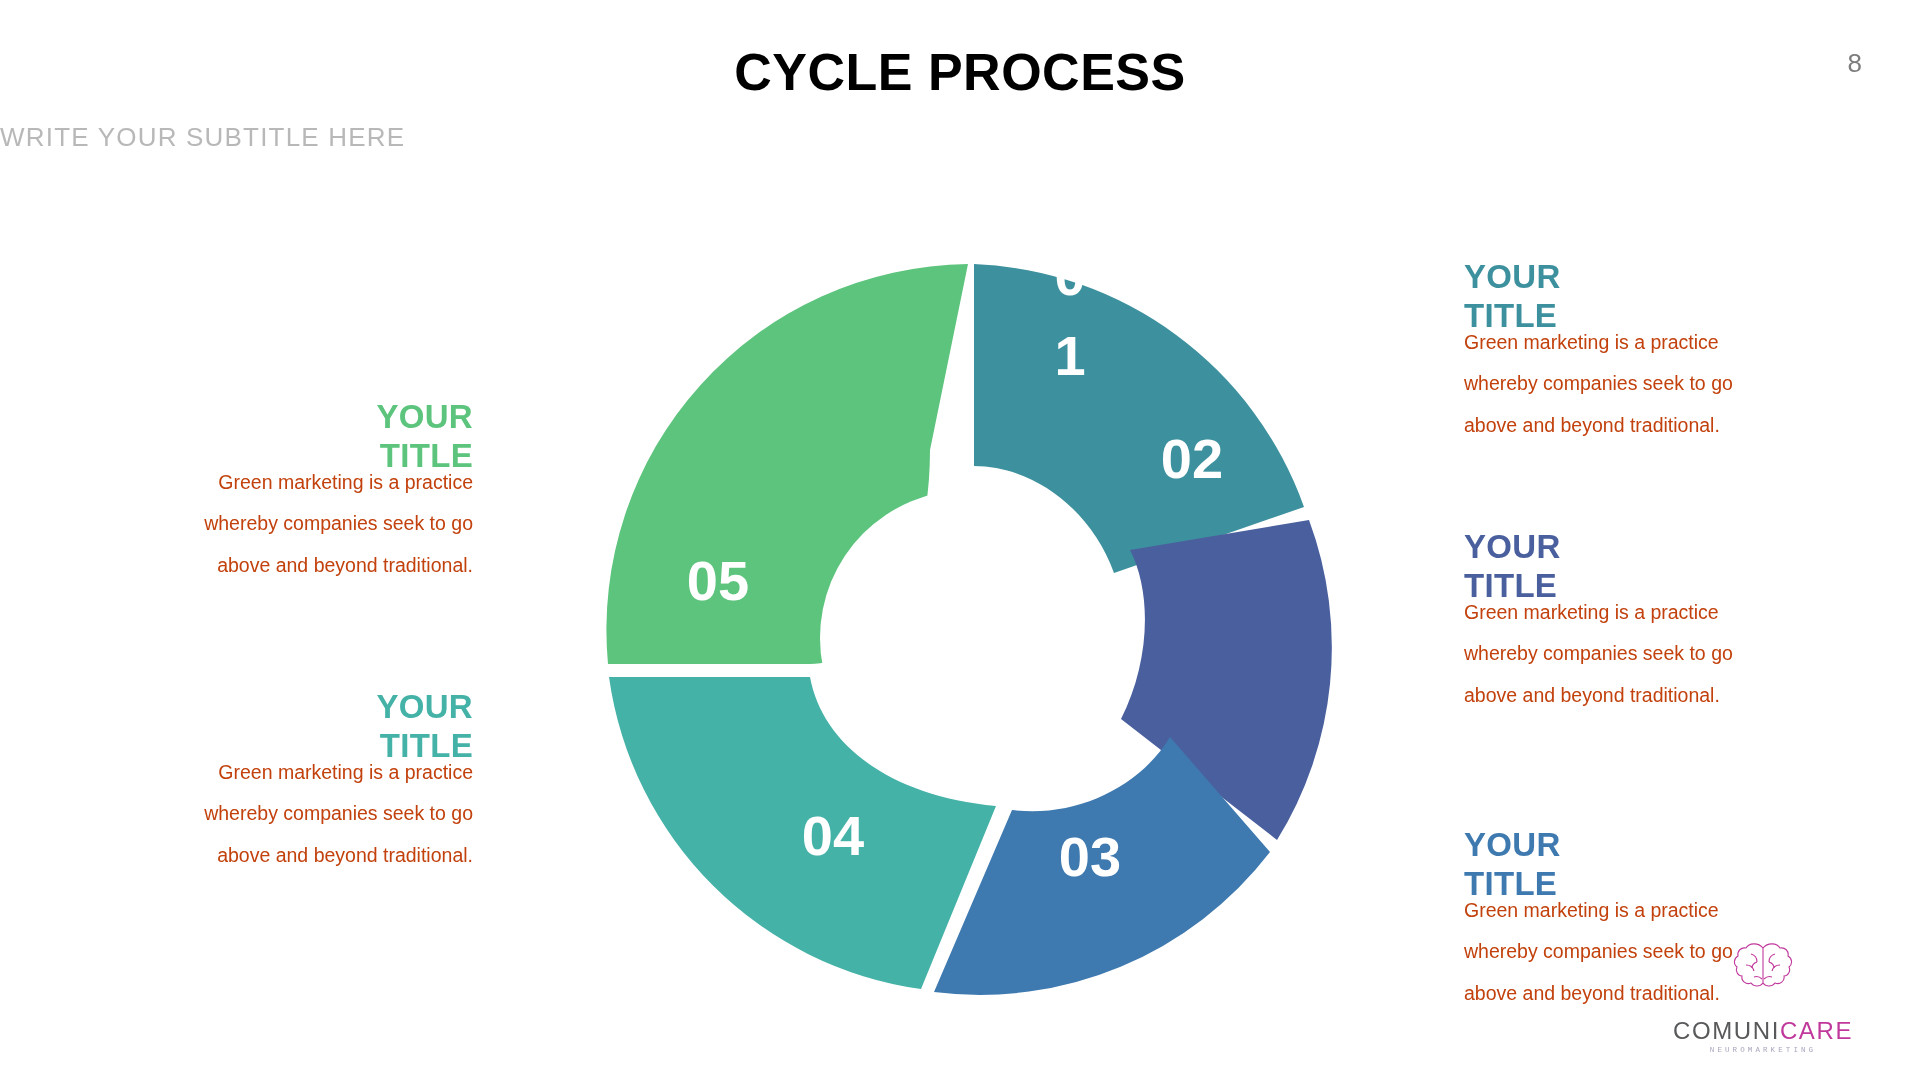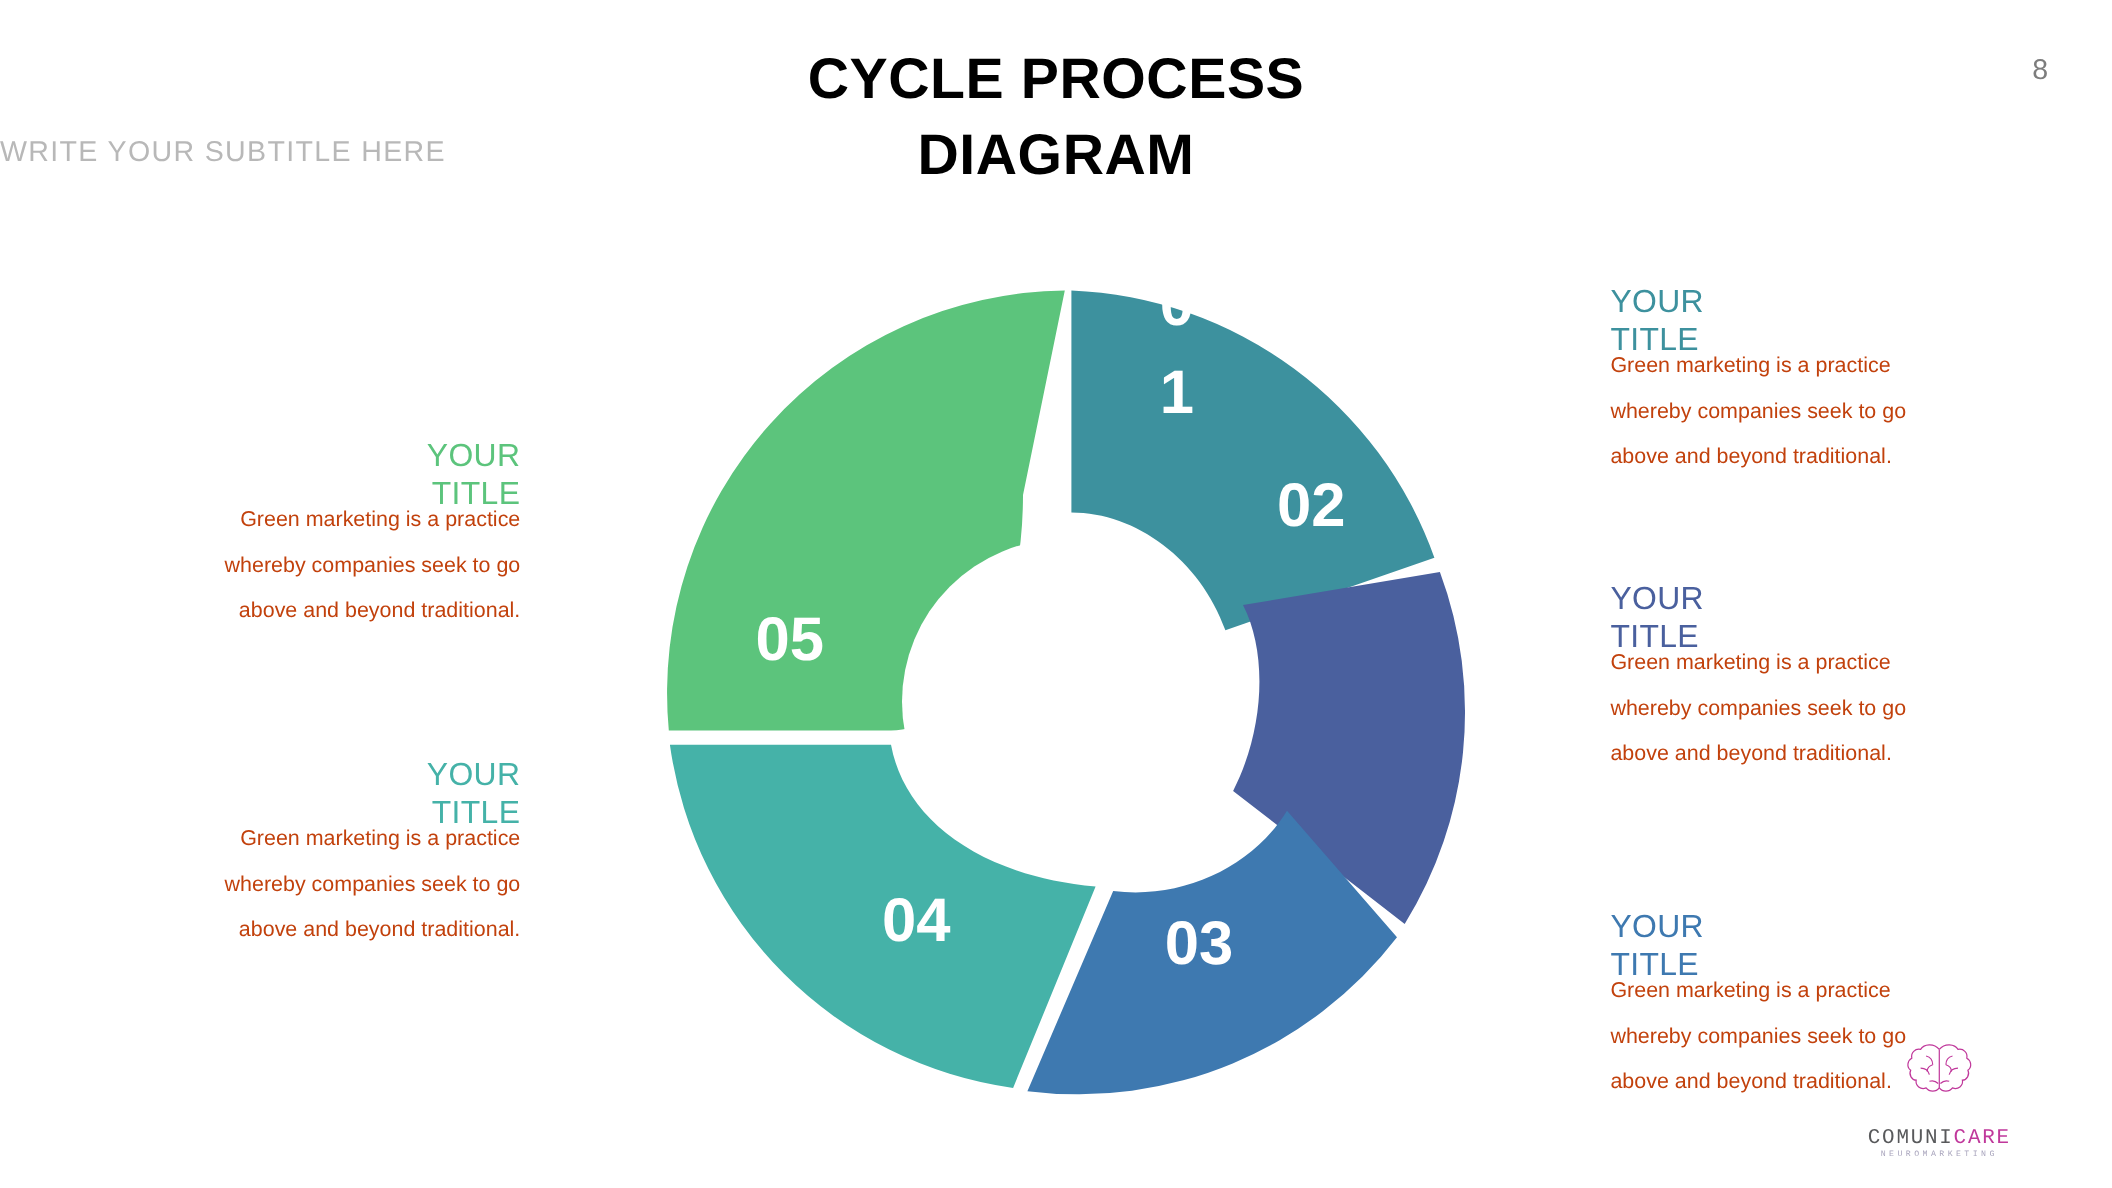--- a/index.html
+++ b/index.html
@@ -29,21 +29,21 @@
   }
   .page-number{
     position:absolute;right:58px;top:48px;
     font-size:26px;color:#7d7d7d;
     font-family:"Liberation Sans", sans-serif;
   }
 
   
   .txtblock{position:absolute;width:330px;}
   .blk-title{
-    font-size:29px;font-weight:normal;line-height:1.18;
+    font-size:33px;font-weight:bold;line-height:1.18;
     letter-spacing:.3px;
   }
   .blk-body{
     font-size:19.5px;color:#c2410c;line-height:2.12;
     margin-top:-14px;
   }
   .left .blk-title,.left .blk-body{text-align:right;}
   .right .blk-title,.right .blk-body{text-align:left;}
 
   
@@ -57,38 +57,37 @@
     font-size:56px;font-weight:bold;text-anchor:middle;
   }
 
   
   .logo{
     position:absolute;right:52px;bottom:26px;
     width:210px;text-align:center;
   }
   .logo-brain{display:block;margin:0 auto 1px;}
   .logo-word{
-    font-size:19px;letter-spacing:1.6px;
-    font-family:Liberation Mono, monospace;white-space:nowrap;margin-top:24px;
+    font-size:24px;letter-spacing:1.6px;
+    font-family:Liberation Sans, sans-serif;white-space:nowrap;margin-top:24px;
   }
   .logo-word .dark{color:#58595b;}
   .logo-word .pink{color:#c0389b;}
   .logo-sub{
     font-size:7.5px;letter-spacing:3.1px;color:#a9a5bd;
     font-family:Liberation Mono, monospace;margin-top:1px;
   }
 </style>
 </head>
 <body>
 
 <div class="slide">
 
   <div class="title-block">
     <div class="title-line">CYCLE PROCESS</div>
-    <div class="title-line">DIAGRAM</div>
   </div>
   <div class="subtitle">WRITE YOUR SUBTITLE HERE</div>
   <div class="page-number">8</div>
 
   <div class="wheel">
     <svg viewBox="0 0 780 780" xmlns="http://www.w3.org/2000/svg">
 
       <path d="M 390 24
                A 366 366 0 0 0 30 424
                L 232 424

